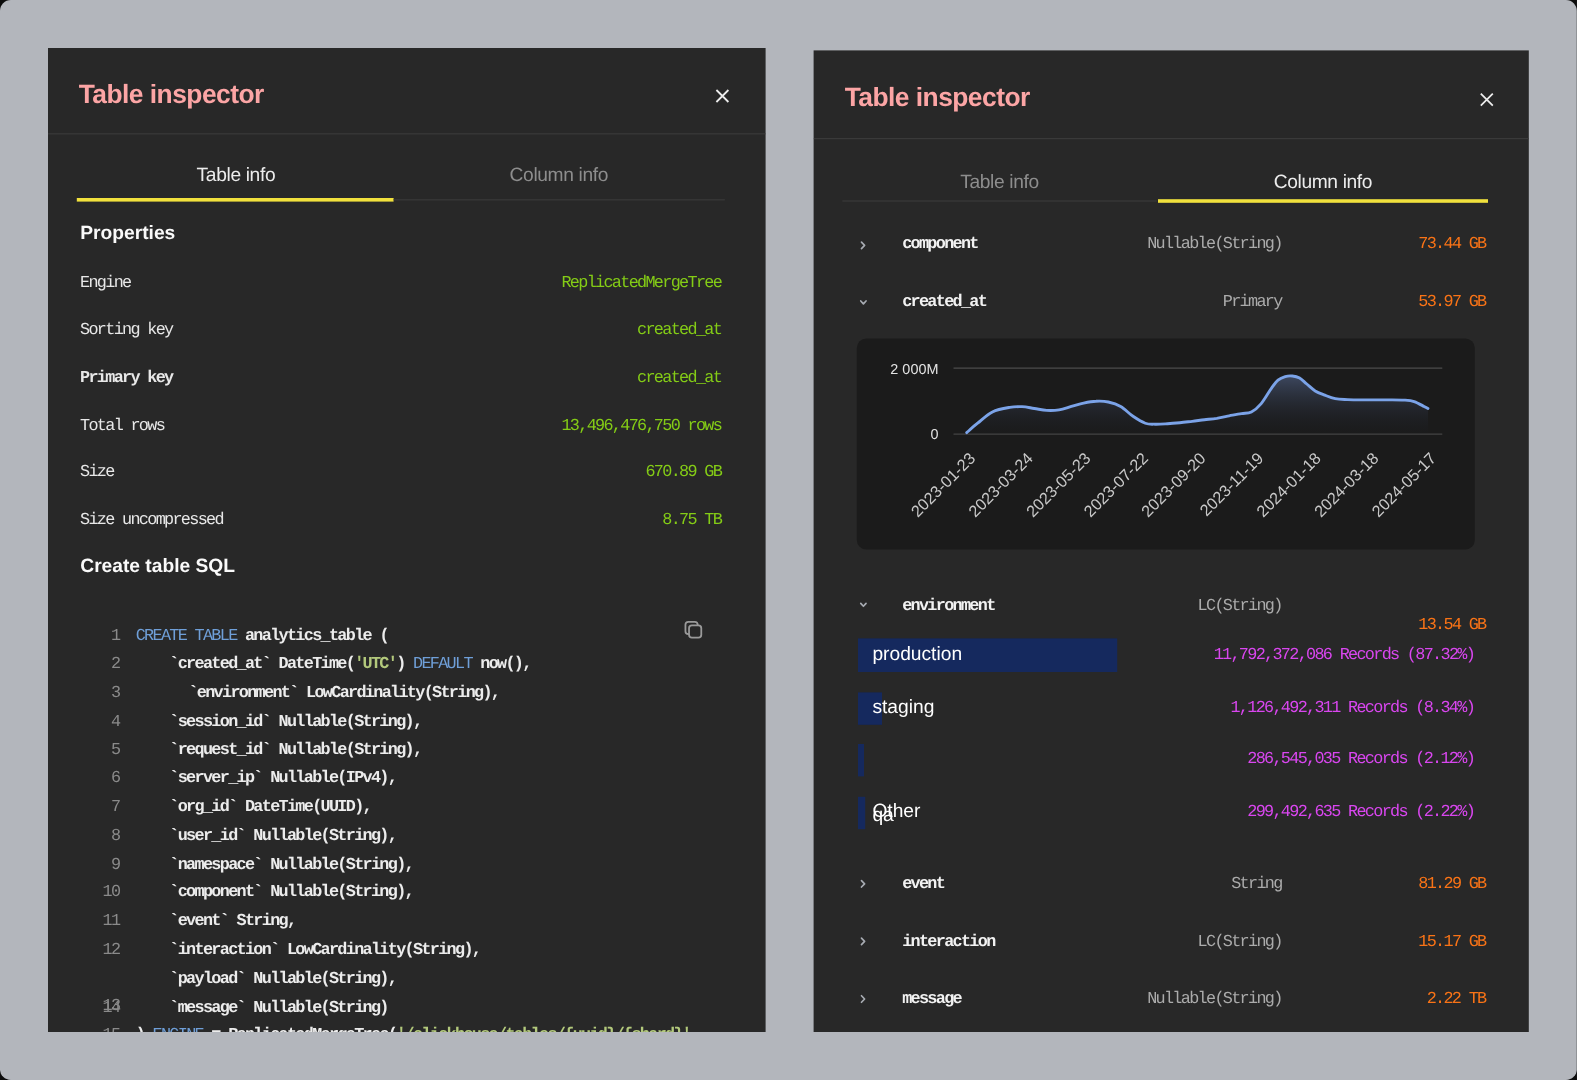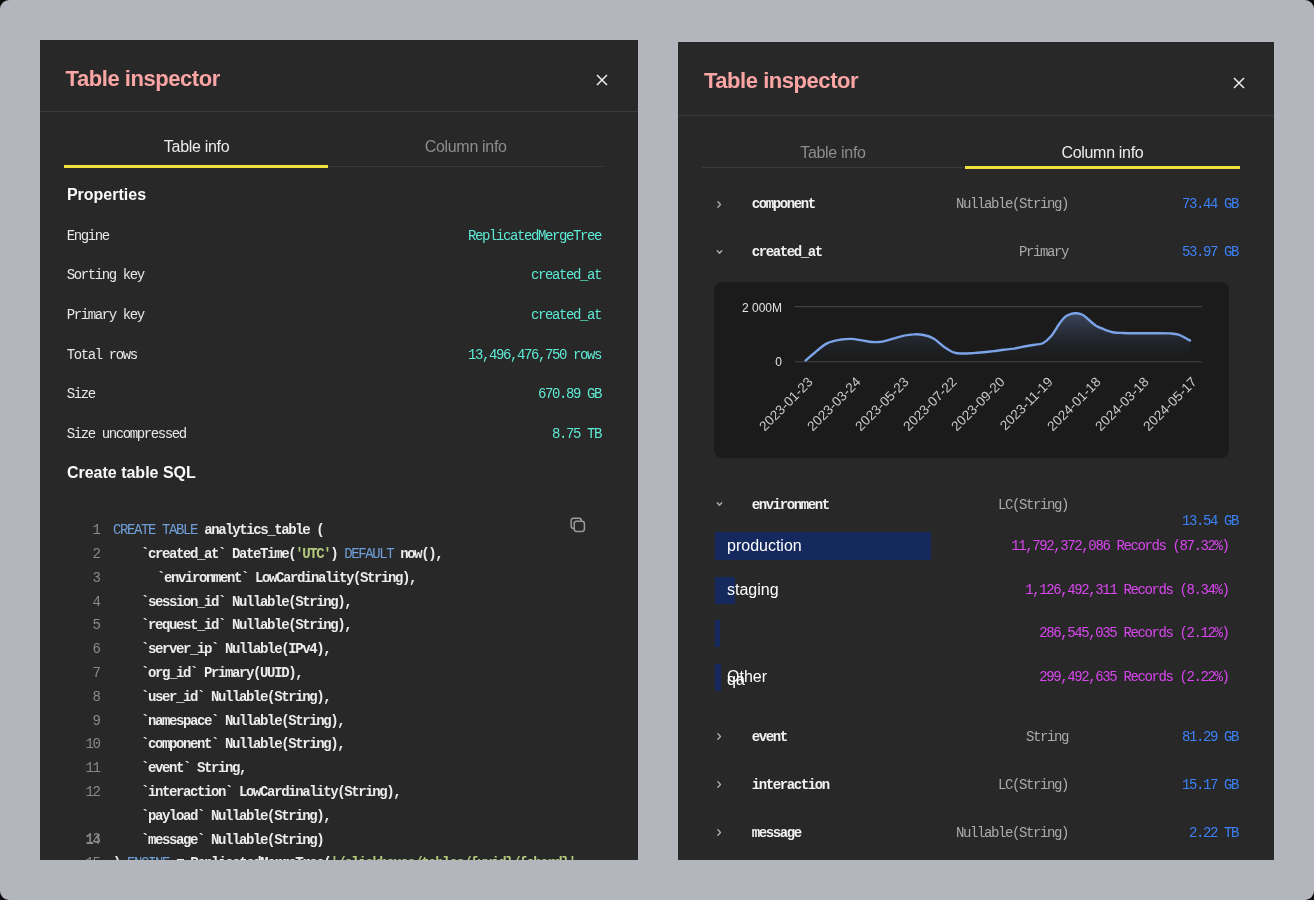--- a/index.html
+++ b/index.html
@@ -4,25 +4,25 @@
 <style>
   html,body{margin:0;padding:0;background:#0c0c0c;width:1314px;height:900px;overflow:hidden;}
   .page{position:absolute;left:0;top:0;width:1314px;height:900px;background:#b3b6bc;border-radius:9px;}
   .modal{position:absolute;background:#282828;overflow:hidden;}
   .abs{position:absolute;}
   .mono{font-family:"Liberation Mono",monospace;font-size:14px;letter-spacing:-1.4px;}
   .title{font-family:"Liberation Sans",sans-serif;font-weight:bold;font-size:22px;letter-spacing:-0.45px;color:#fca5a5;line-height:24px;}
   .h2{font-family:"Liberation Sans",sans-serif;font-weight:bold;font-size:16px;color:#fafafa;line-height:20px;}
   .tab{font-family:"Liberation Sans",sans-serif;font-size:16px;letter-spacing:-0.3px;line-height:20px;text-align:center;}
   .lbl{color:#e8e8e8;line-height:20px;}
-  .val{color:#5eead4;line-height:20px;text-align:center;}
+  .val{color:#84cc16;line-height:20px;text-align:center;}
   .divider{position:absolute;height:1px;background:#3a3a3a;left:0;right:0;}
   .cname{color:#f2f2f2;font-weight:bold;line-height:20px;}
   .ctype{color:#ababab;line-height:20px;text-align:right;}
-  .csize{color:#3b82f6;line-height:20px;text-align:left;}
+  .csize{color:#f97316;line-height:20px;text-align:left;}
   .recs{color:#d946ef;line-height:20px;text-align:right;}
   .bar{position:absolute;background:#15295e;}
   .barlbl{font-family:"Liberation Sans",sans-serif;font-size:16px;color:#fff;line-height:20px;}
   .num{color:#8a8a8a;text-align:right;line-height:20px;}
   .code{color:#ececec;font-weight:bold;line-height:20px;white-space:pre;}
   .kw{color:#6f9fd8;font-weight:normal;margin-top:29px;}
   .str{color:#b3c97c;}
 </style>
 </head>
 <body>
@@ -39,21 +39,21 @@
   <div class="abs tab" style="left:287.7px;top:97px;width:276px;color:#8d8d8d;">Column info</div>
   <div class="abs" style="left:23.6px;top:125px;width:264px;height:3px;background:#f1e13d;"></div>
   <div class="abs" style="left:287.7px;top:126px;width:276px;height:1px;background:#3a3a3a;"></div>
 
   <div class="abs h2" style="left:26.9px;top:145px;">Properties</div>
 
   <div class="abs mono lbl" style="left:26.7px;top:185.8px;">Engine</div>
   <div class="abs mono val" style="right:37.1px;top:185.8px;">ReplicatedMergeTree</div>
   <div class="abs mono lbl" style="left:26.7px;top:225.4px;">Sorting key</div>
   <div class="abs mono val" style="right:37.1px;top:225.4px;">created_at</div>
-  <div class="abs mono lbl" style="left:26.7px;top:265.0px;">Primary key</div>
+  <div class="abs mono lbl" style="left:26.7px;top:265.0px;font-weight:bold;">Primary key</div>
   <div class="abs mono val" style="right:37.1px;top:265.0px;">created_at</div>
   <div class="abs mono lbl" style="left:26.7px;top:304.7px;">Total rows</div>
   <div class="abs mono val" style="right:37.1px;top:304.7px;">13,496,476,750 rows</div>
   <div class="abs mono lbl" style="left:26.7px;top:343.9px;">Size</div>
   <div class="abs mono val" style="right:37.1px;top:343.9px;">670.89 GB</div>
   <div class="abs mono lbl" style="left:26.7px;top:384.0px;">Size uncompressed</div>
   <div class="abs mono val" style="right:37.1px;top:384.0px;">8.75 TB</div>
 
   <div class="abs h2" style="left:26.9px;top:422.8px;">Create table SQL</div>
 
@@ -69,21 +69,21 @@
       <div class="abs mono code" style="left:73.1px;top:504.0px;">    `created_at` DateTime(<span class="str">'UTC'</span>) <span class="kw">DEFAULT</span> now(),</div>
       <div class="abs mono num" style="left:20px;top:527.8px;width:39.5px;">3</div>
       <div class="abs mono code" style="left:89px;top:527.8px;">    `environment` LowCardinality(String),</div>
       <div class="abs mono num" style="left:20px;top:551.6px;width:39.5px;">4</div>
       <div class="abs mono code" style="left:73.1px;top:551.6px;">    `session_id` Nullable(String),</div>
       <div class="abs mono num" style="left:20px;top:575.4px;width:39.5px;">5</div>
       <div class="abs mono code" style="left:73.1px;top:575.4px;">    `request_id` Nullable(String),</div>
       <div class="abs mono num" style="left:20px;top:599.2px;width:39.5px;">6</div>
       <div class="abs mono code" style="left:73.1px;top:599.2px;">    `server_ip` Nullable(IPv4),</div>
       <div class="abs mono num" style="left:20px;top:623.0px;width:39.5px;">7</div>
-      <div class="abs mono code" style="left:73.1px;top:623.0px;">    `org_id` Primary(UUID),</div>
+      <div class="abs mono code" style="left:73.1px;top:623.0px;">    `org_id` DateTime(UUID),</div>
       <div class="abs mono num" style="left:20px;top:646.8px;width:39.5px;">8</div>
       <div class="abs mono code" style="left:73.1px;top:646.8px;">    `user_id` Nullable(String),</div>
       <div class="abs mono num" style="left:20px;top:670.6px;width:39.5px;">9</div>
       <div class="abs mono code" style="left:73.1px;top:670.6px;">    `namespace` Nullable(String),</div>
       <div class="abs mono num" style="left:20px;top:694.4px;width:39.5px;">10</div>
       <div class="abs mono code" style="left:73.1px;top:694.4px;">    `component` Nullable(String),</div>
       <div class="abs mono num" style="left:20px;top:718.2px;width:39.5px;">11</div>
       <div class="abs mono code" style="left:73.1px;top:718.2px;">    `event` String,</div>
       <div class="abs mono num" style="left:20px;top:742.0px;width:39.5px;">12</div>
       <div class="abs mono code" style="left:73.1px;top:742.0px;text-align:center;">    `interaction` LowCardinality(String),</div>

